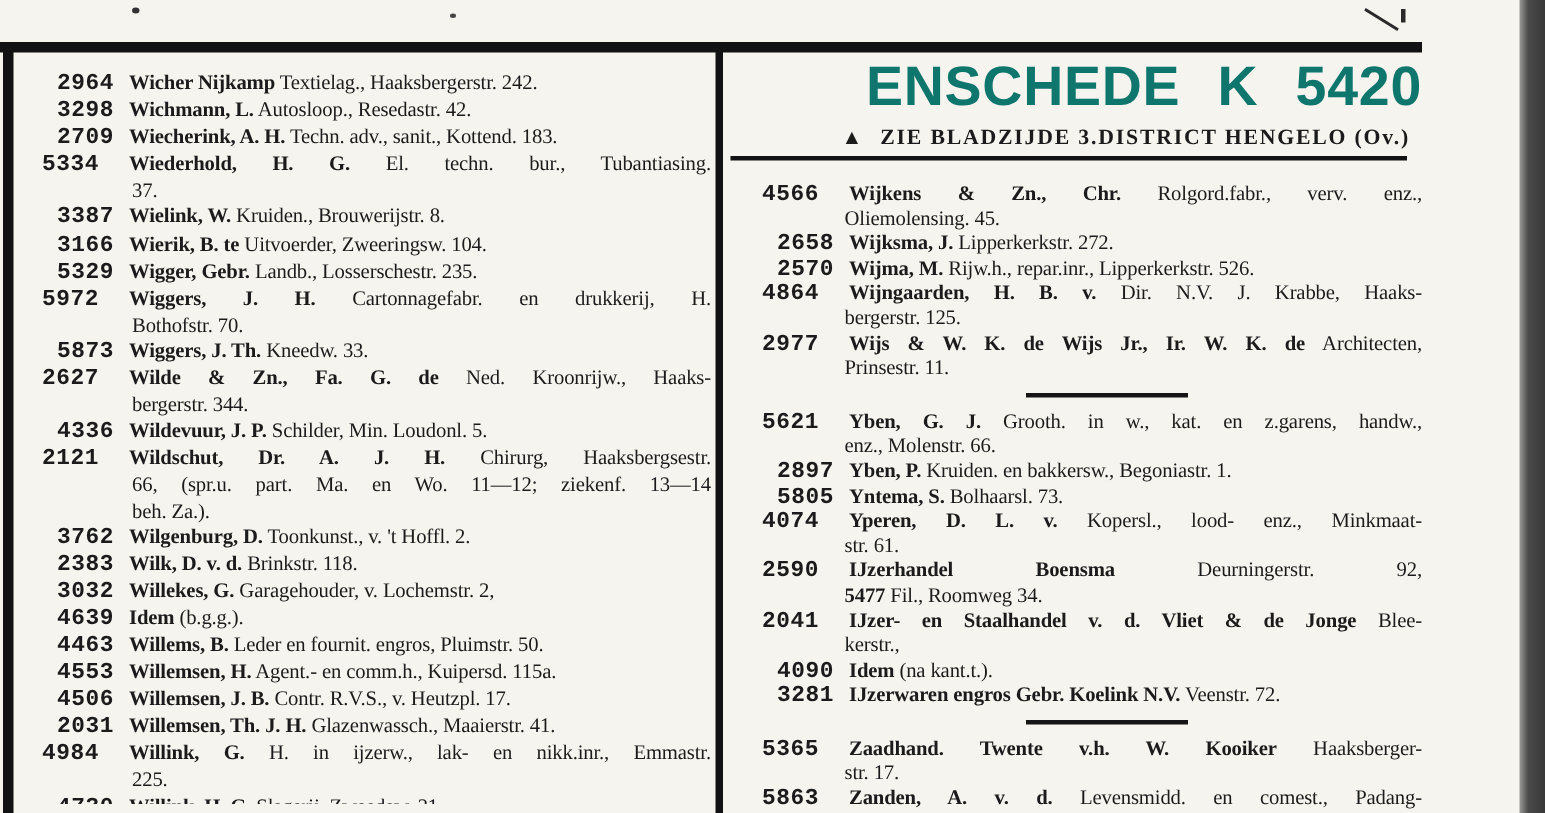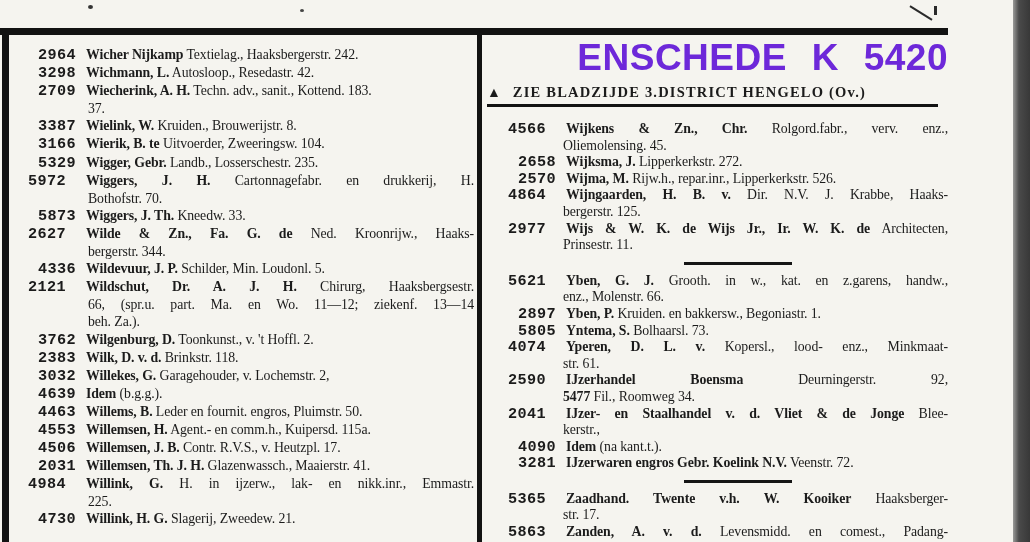--- a/index.html
+++ b/index.html
@@ -18,25 +18,25 @@
   .artifact-b  { position:absolute; left:934px; top:6px; width:3px; height:9px; background:#2a2a2a; }
   .artifact-c  { position:absolute; left:88px; top:5px; width:5px; height:4px; background:#333; border-radius:50%; }
   .artifact-d  { position:absolute; left:300px; top:9px; width:4px; height:3px; background:#444; border-radius:50%; }
 
   
   .masthead {
     position:absolute; top:39px; left:498px; width:450px;
     text-align:right; white-space:nowrap;
     font-family:"Liberation Sans", sans-serif; font-weight:bold;
     font-size:37px; line-height:38px; letter-spacing:0.5px; word-spacing:14px;
-    color:#6d28d9;
+    color:#0f766e;
   }
   .subhead {
     position:absolute; top:84px; left:487px; width:453px;
-    display:flex; justify-content:flex-start; align-items:baseline;
+    display:flex; justify-content:flex-end; align-items:baseline;
     font-weight:bold; font-size:14.5px; letter-spacing:1.2px; white-space:nowrap;
   }
   .subhead .tri { font-size:14px; letter-spacing:0; margin-right:12px; }
   .subhead-rule { position:absolute; top:104px; left:487px; width:451px; height:3px; background:#121212; }
 
   
   .col { position:absolute; overflow:hidden; }
   #col-left  { left:28px;  top:46px;  width:446px; height:490px; }
   #col-right { left:508px; top:121px; width:440px; height:421px; }
 
@@ -76,20 +76,21 @@
     <div class="entry">
       <div class="line first"><span class="num">2964</span><span><b>Wicher Nijkamp</b> Textielag., Haaksbergerstr. 242.</span></div>
     </div>
     <div class="entry">
       <div class="line first"><span class="num">3298</span><span><b>Wichmann, L.</b> Autosloop., Resedastr. 42.</span></div>
     </div>
     <div class="entry">
       <div class="line first"><span class="num">2709</span><span><b>Wiecherink, A. H.</b> Techn. adv., sanit., Kottend. 183.</span></div>
     </div>
     <div class="entry">
+      <div class="line first full"><span class="num">5334</span><span><b>Wiederhold, H. G.</b> El. techn. bur., Tubantiasing.</span></div>
       <div class="line cont"><span>37.</span></div>
     </div>
     <div class="entry">
       <div class="line first"><span class="num">3387</span><span><b>Wielink, W.</b> Kruiden., Brouwerijstr. 8.</span></div>
     </div>
     <div class="entry">
       <div class="line first"><span class="num">3166</span><span><b>Wierik, B. te</b> Uitvoerder, Zweeringsw. 104.</span></div>
     </div>
     <div class="entry">
       <div class="line first"><span class="num">5329</span><span><b>Wigger, Gebr.</b> Landb., Losserschestr. 235.</span></div>

